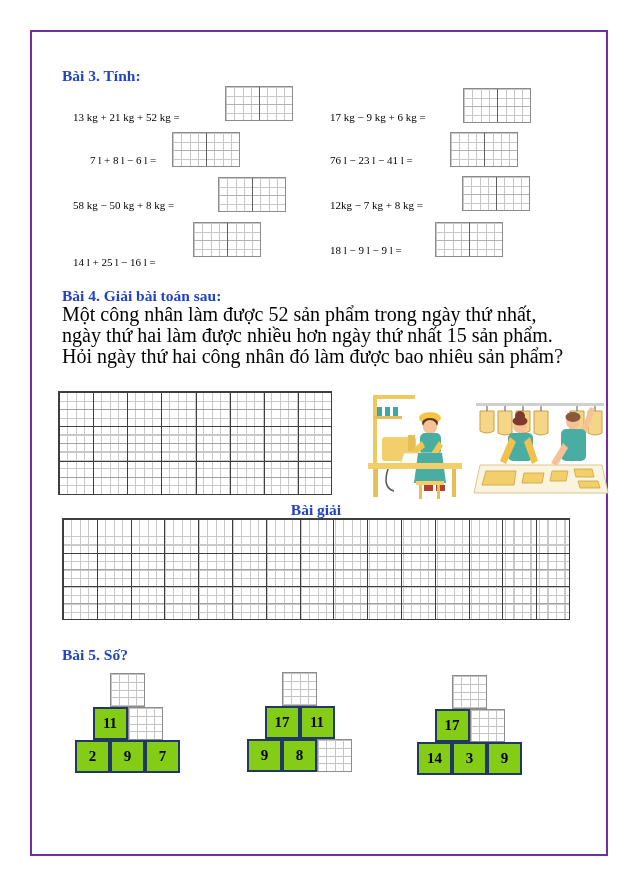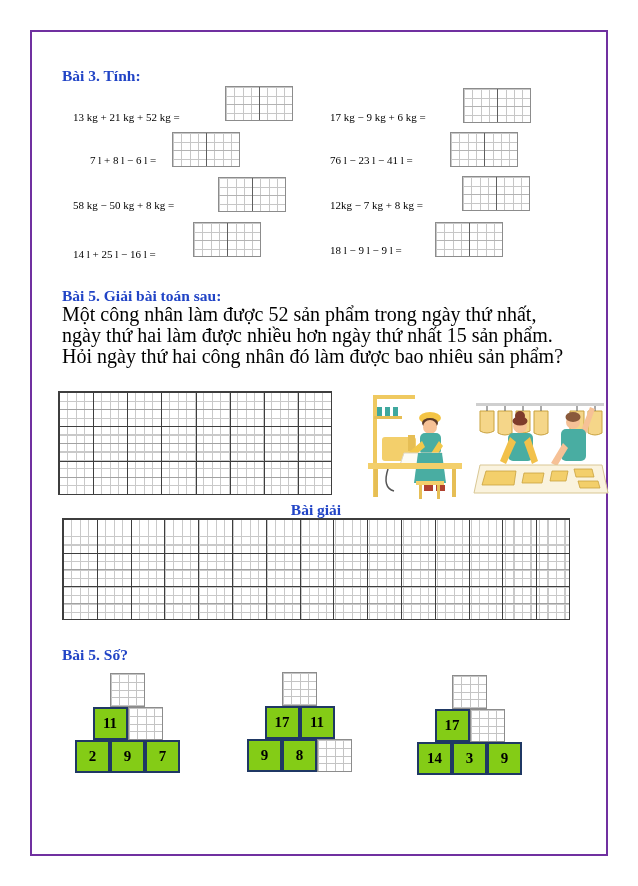--- a/index.html
+++ b/index.html
@@ -82,36 +82,36 @@
 
 <div class="abs eq" style="left:73px; top:107px;">13 kg + 21 kg + 52 kg =</div>
 <div class="abs ansgrid" style="left:225px; top:86px;"></div>
 
 <div class="abs eq" style="left:62px; top:150px;margin-left:28px;">7 l + 8 l − 6 l =</div>
 <div class="abs ansgrid" style="left:172px; top:132px;"></div>
 
 <div class="abs eq" style="left:73px; top:195px;">58 kg − 50 kg + 8 kg =</div>
 <div class="abs ansgrid" style="left:218px; top:177px;"></div>
 
-<div class="abs eq" style="left:73px; top:244px;">14 l + 25 l − 16 l =</div>
+<div class="abs eq" style="left:73px; top:252px;">14 l + 25 l − 16 l =</div>
 <div class="abs ansgrid" style="left:193px; top:222px;"></div>
 
 <div class="abs eq" style="left:330px; top:107px;">17 kg − 9 kg + 6 kg =</div>
 <div class="abs ansgrid" style="left:463px; top:88px;"></div>
 
 <div class="abs eq" style="left:330px; top:150px;">76 l − 23 l − 41 l =</div>
 <div class="abs ansgrid" style="left:450px; top:132px;"></div>
 
 <div class="abs eq" style="left:330px; top:195px;">12kg − 7 kg + 8 kg =</div>
 <div class="abs ansgrid" style="left:462px; top:176px;"></div>
 
 <div class="abs eq" style="left:330px; top:240px;">18 l − 9 l − 9 l =</div>
 <div class="abs ansgrid" style="left:435px; top:222px;"></div>
 
-<div class="abs heading" style="left:62px; top:286px;">Bài 5. Giải bài toán sau:</div>
+<div class="abs heading" style="left:62px; top:286px;">Bài 4. Giải bài toán sau:</div>
 
 <div class="abs para" style="left:62px; top:304px;">Một công nhân làm được 52 sản phẩm trong ngày thứ nhất, ngày thứ hai làm được nhiều hơn ngày thứ nhất 15 sản phẩm. Hỏi ngày thứ hai công nhân đó làm được bao nhiêu sản phẩm?</div>
 
 <div class="abs heading" style="left:68px; top:368px;margin-top:30px;">Tóm tắt:</div>
 
 <div class="abs biggrid" style="left:58px; top:391px; width:274px; height:104px; --bw:34.15px; --bh:34.3px;"></div>
 
 <svg class="abs" style="left:368px; top:389px;" width="242" height="112" viewBox="0 0 242 112">
 
   <rect x="5" y="6" width="4" height="102" fill="#EFC960"></rect>

